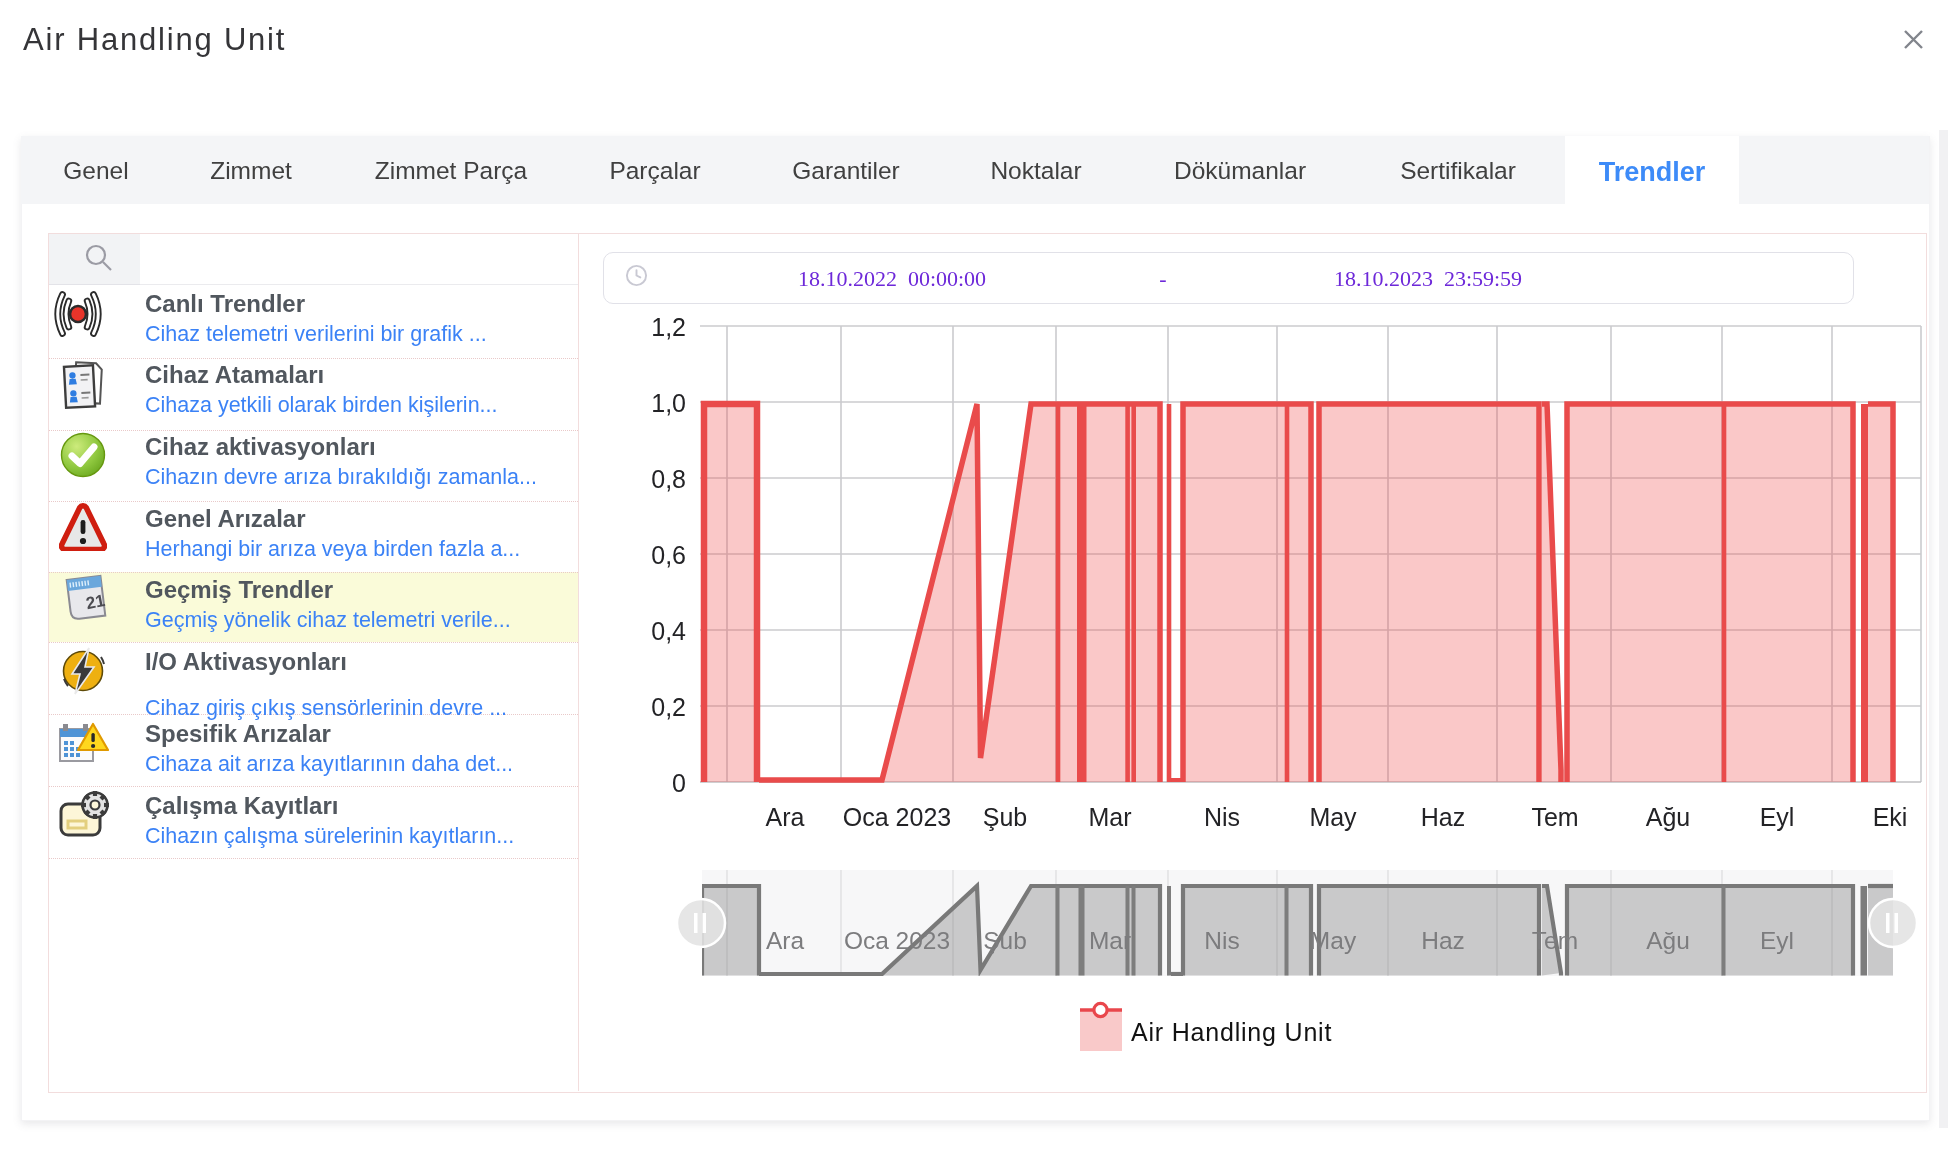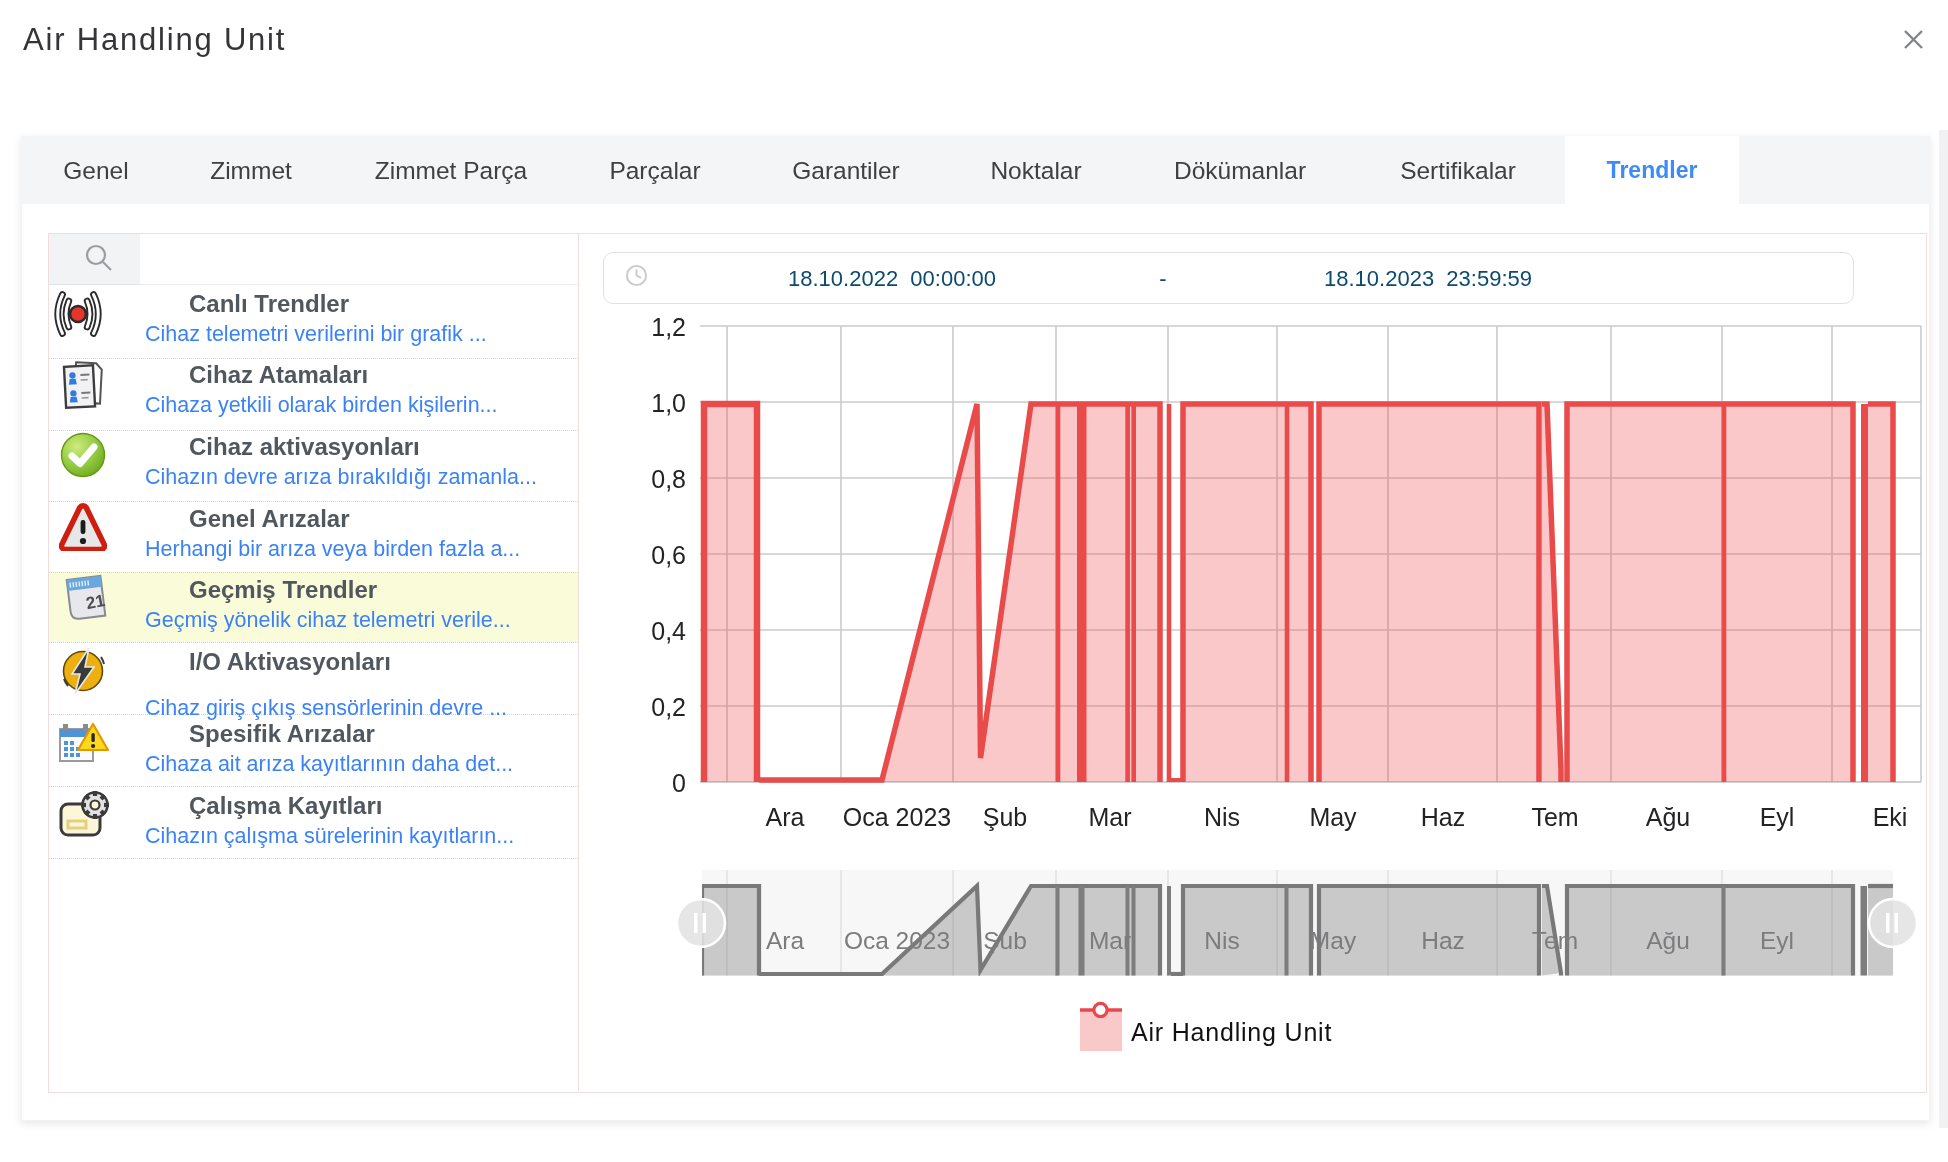--- a/index.html
+++ b/index.html
@@ -5,31 +5,31 @@
   html,body{margin:0;padding:0;}
   body{width:1948px;height:1162px;background:#ffffff;overflow:hidden;position:relative;
        font-family:"Liberation Sans", sans-serif;}
   .abs{position:absolute;}
   .title{left:23px;top:22px;font-size:31px;font-weight:400;color:#353538;letter-spacing:1.8px;}
   .scrolltrack{left:1939px;top:130px;width:9px;height:998px;background:#f1f1f3;}
   .card{left:21px;top:136px;width:1907px;height:983px;border:1px solid #f3f3f5;background:#ffffff;box-shadow:0 3px 8px rgba(110,110,125,0.16);}
   .tabbar{left:21px;top:136px;width:1908px;height:68px;background:#f4f5f7;}
   .tab{top:157px;font-size:24.5px;font-weight:500;color:#404040;transform:translateX(-50%);white-space:nowrap;}
   .activetab{left:1565px;top:136px;width:174px;height:71px;background:#ffffff;}
-  .tabactive{top:157px;font-size:23px;font-weight:600;color:#3d8bf8;transform:translateX(-50%);white-space:nowrap;}
+  .tabactive{top:157px;font-size:27px;font-weight:600;color:#3d8bf8;transform:translateX(-50%);white-space:nowrap;}
   .panelbox{left:48px;top:233px;width:1877px;height:858px;border:1px solid #f2dddd;}
   .pdivider{left:578px;top:234px;width:1px;height:857px;background:#f2dddd;}
   .searchcell{left:49px;top:234px;width:91px;height:50px;background:#f2f3f5;border-right:1px solid #e3e3e8;border-bottom:1px solid #e3e3e8;}
   .searchrow{left:140px;top:234px;width:438px;height:50px;background:#fff;border-bottom:1px solid #ebebee;}
   .rowsep{left:49px;width:529px;height:0;border-top:1px dotted #e9c9c9;}
   .rowyellow{left:49px;top:572px;width:529px;height:70px;background:#fafbd9;}
-  .rtitle{left:145px;font-size:24px;font-weight:700;color:#51575e;white-space:nowrap;margin-left:44px;}
+  .rtitle{left:145px;font-size:24px;font-weight:700;color:#51575e;white-space:nowrap;}
   .rdesc{left:145px;font-size:21.5px;color:#3b82f6;white-space:nowrap;}
   .datebox{left:603px;top:252px;width:1251px;height:52px;border:1.5px solid #e1e1e8;border-radius:10px;box-sizing:border-box;}
-  .dtext{top:266px;font-size:22px;color:#0c4a6e;transform:translateX(-50%);white-space:nowrap;}
+  .dtext{top:266px;font-size:22px;color:#6d28d9;transform:translateX(-50%);white-space:nowrap;font-family:Liberation Serif, serif;}
 </style>
 </head>
 <body>
 <div class="abs title">Air Handling Unit</div>
 <svg class="abs" style="left:1904px;top:30px" width="19" height="19" viewBox="0 0 19 19">
   <path d="M1,1 L18,18 M18,1 L1,18" stroke="#82858c" stroke-width="2.4" fill="none"></path>
 </svg>
 <div class="abs scrolltrack"></div>
 <div class="abs card"></div>
 <div class="abs tabbar"></div>

